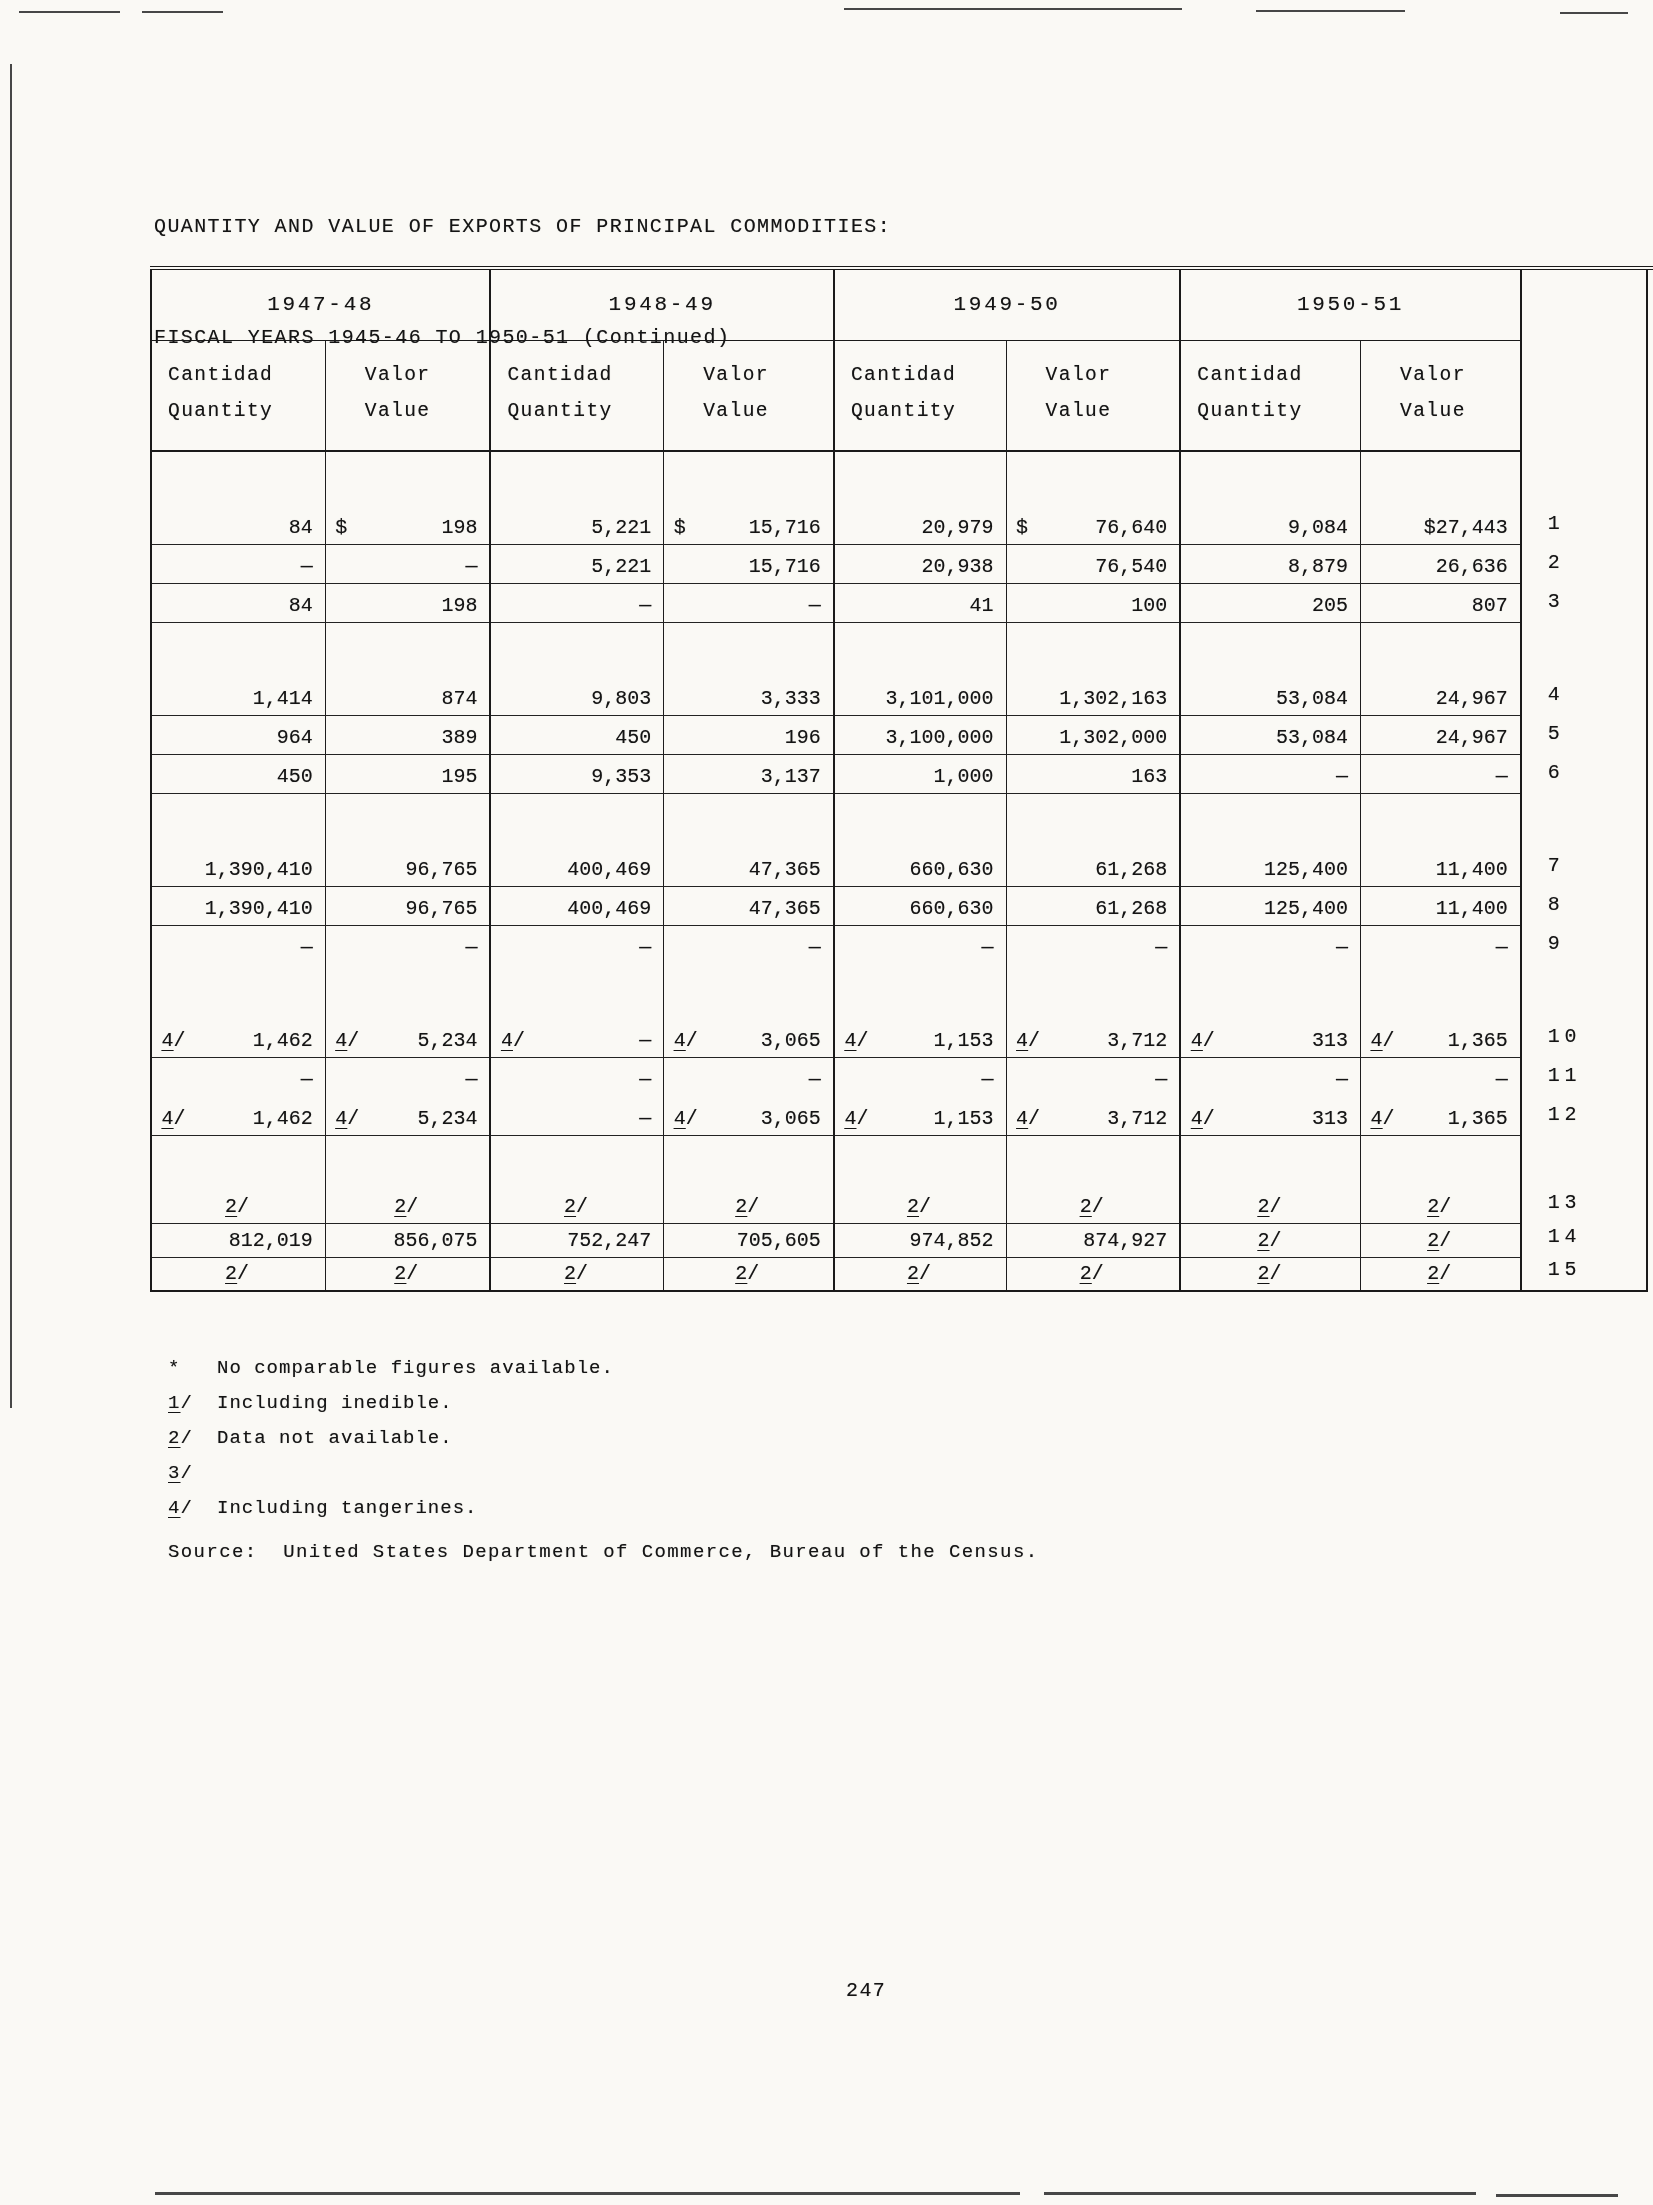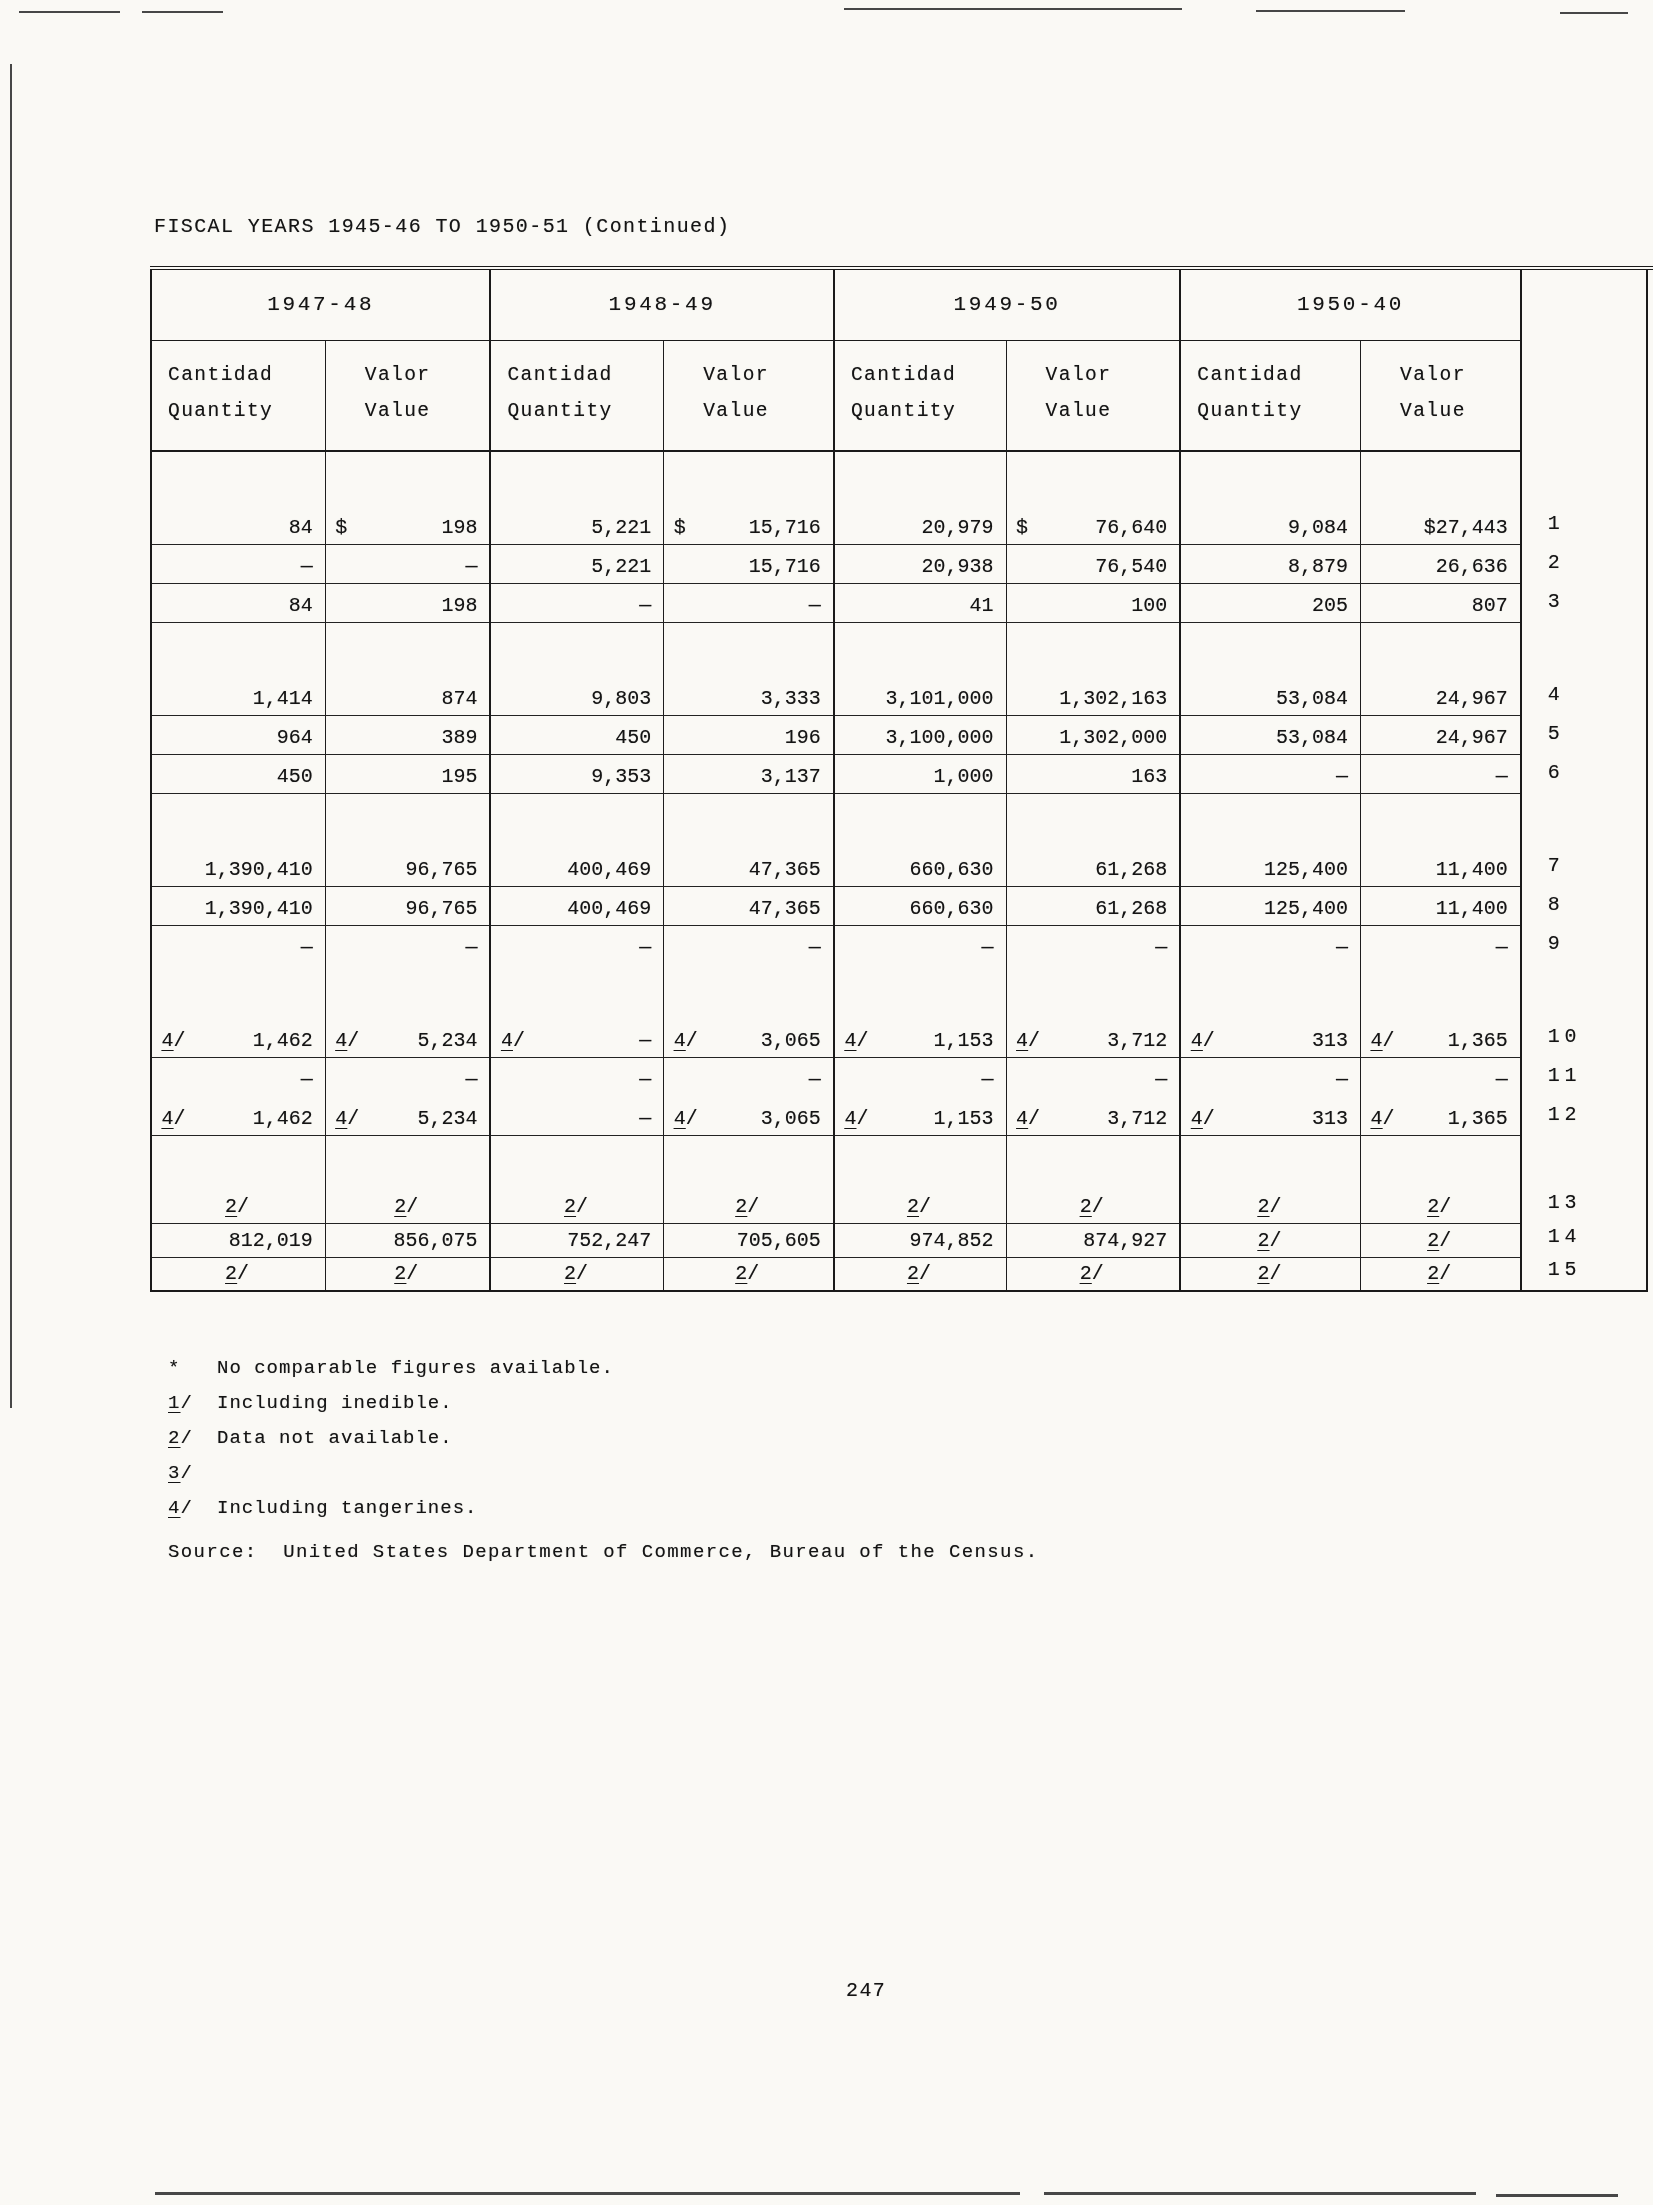--- a/index.html
+++ b/index.html
@@ -95,20 +95,21 @@
   }
 
   .art { position: absolute; background: #474747; }
 </style>
 </head>
 <body>
 
 <div class="page-root">
 
   <div class="title">
+    <div>QUANTITY AND VALUE OF EXPORTS OF PRINCIPAL COMMODITIES:</div>
     <div>FISCAL YEARS 1945-46 TO 1950-51 (Continued)</div>
   </div>
 
   <div class="tablewrap">
     <table>
       <colgroup>
         <col style="width:174px">
           <col style="width:165px">
         <col style="width:173px">
           <col style="width:170px">
@@ -116,21 +117,21 @@
           <col style="width:174px">
         <col style="width:180px">
           <col style="width:160px">
         <col style="width:126px">
       </colgroup>
       <thead>
         <tr>
           <th class="year" colspan="2">1947-48</th>
           <th class="year bL3" colspan="2">1948-49</th>
           <th class="year bL3" colspan="2">1949-50</th>
-          <th class="year bL3" colspan="2">1950-40</th>
+          <th class="year bL3" colspan="2">1950-51</th>
           <th class="rnh" rowspan="2"></th>
         </tr>
         <tr>
           <th class="sub q">
             <div>Cantidad</div>
             <div>Quantity</div>
           </th>
           <th class="sub v bL2">
             <div>Valor</div>
             <div>Value</div>

